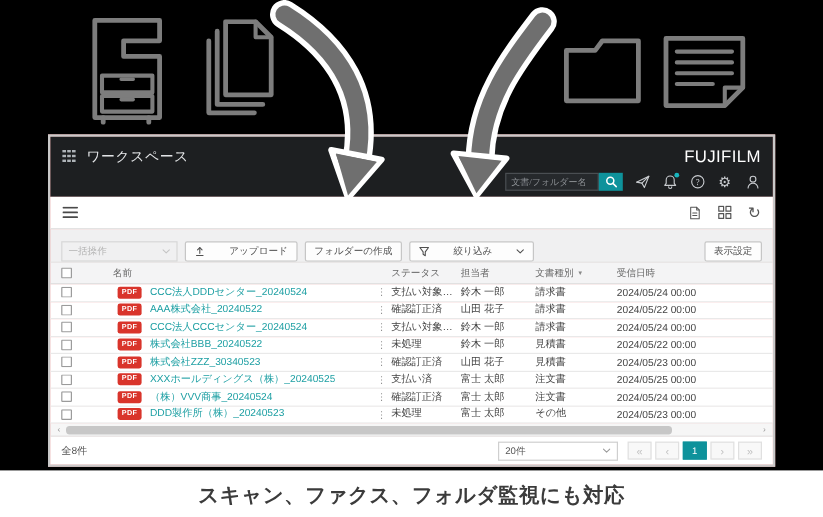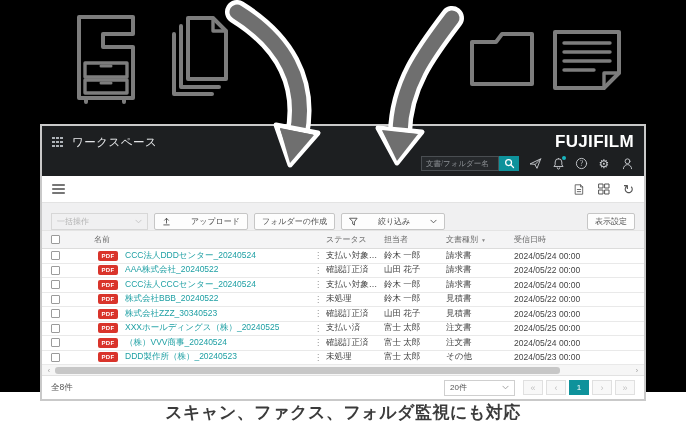--- a/index.html
+++ b/index.html
@@ -10,29 +10,29 @@
   }
   .backdrop{position:absolute;left:0;top:0;width:686px;height:392px;background:#000;}
   
   .hero-icon{position:absolute;color:#7d7d7d;}
   .hero-icon svg{display:block;}
   #arrow-layer{position:absolute;left:0;top:0;width:686px;height:431px;z-index:10;pointer-events:none;}
   
   .window{
     position:absolute;left:40px;top:112px;width:606px;height:277px;
     background:#fca5a5;border:2px solid #c9c9c9;box-sizing:border-box;z-index:2;
-    display:flex;flex-direction:column;margin-top:12px;
+    display:flex;flex-direction:column;
   }
   
   .titlebar{height:50px;background:#1d1f21;flex:none;display:flex;flex-direction:column;padding:4px 10px 3px;box-sizing:border-box;}
   .titlebar-row1{display:flex;align-items:center;height:24px;}
   .appgrid{display:grid;grid-template-columns:repeat(3,3px);grid-template-rows:repeat(3,3px);gap:1px;cursor:pointer;}
   .appgrid i{background:#aeb3b8;width:2.5px;height:2.5px;display:block;}
   .app-title{color:#e8eaec;font-size:11.5px;margin-left:9px;letter-spacing:.5px;}
-  .brand{margin-left:auto;color:#fff;font-weight:700;font-size:17px;letter-spacing:.3px;}
+  .brand{margin-left:auto;color:#fff;font-weight:400;font-size:14px;letter-spacing:.3px;}
   .titlebar-row2{display:flex;align-items:center;justify-content:flex-end;height:19px;gap:9px;font-family:Liberation Serif, serif;}
   .search-wrap{display:flex;align-items:center;}
   .search-input{
     width:78px;height:15px;background:#26292c;border:1px solid #4a4e52;color:#c4c7ca;
     font-size:7.5px;padding:0 4px;outline:none;box-sizing:border-box;font-family:inherit;
   }
   .search-input::placeholder{color:#8e9296;}
   .search-btn{width:20px;height:15px;background:var(--accent,#0E929B);border:none;display:flex;align-items:center;justify-content:center;cursor:pointer;padding:0;}
   .tb-icon{color:#c9ccd0;display:flex;align-items:center;justify-content:center;position:relative;cursor:pointer;width:14px;height:14px;}
   .tb-icon svg{display:block;}
@@ -82,21 +82,21 @@
   
   .hscroll{height:11px;flex:none;background:#f6f6f6;border-bottom:1px solid #e2e2e2;display:flex;align-items:center;padding:0 3px;box-sizing:border-box;}
   .hs-arrow{width:8px;font-size:7px;color:#9a9a9a;text-align:center;cursor:pointer;line-height:9px;}
   .hs-track{flex:1;height:7px;position:relative;}
   .hs-thumb{position:absolute;left:2px;top:0;height:7px;width:87%;background:#c7c7c7;border-radius:3px;cursor:grab;}
   
   .tfooter{flex:1;background:#fff;display:flex;align-items:center;padding:0 9px;gap:8px;box-sizing:border-box;}
   .total-count{font-size:8.5px;color:#555;}
   .tfooter .spacer{flex:1;}
   .pagesize-select{
-    width:71px;height:16px;border:1px solid #cfcfcf;background:#fff;color:#555;font-size:8px;
+    width:100px;height:16px;border:1px solid #cfcfcf;background:#fff;color:#555;font-size:8px;
     display:flex;align-items:center;justify-content:space-between;padding:0 5px;box-sizing:border-box;cursor:pointer;
   }
   .pager{display:flex;align-items:center;gap:3px;}
   .page-btn{
     width:20px;height:15px;border:1px solid #e0e0e0;background:#f8f8f8;color:#c2c2c2;
     font-size:9px;display:flex;align-items:center;justify-content:center;cursor:pointer;box-sizing:border-box;
   }
   .page-btn.current{background:var(--accent,#0E929B);border-color:var(--accent,#0E929B);color:#fff;font-size:8px;}
   
   .caption{

